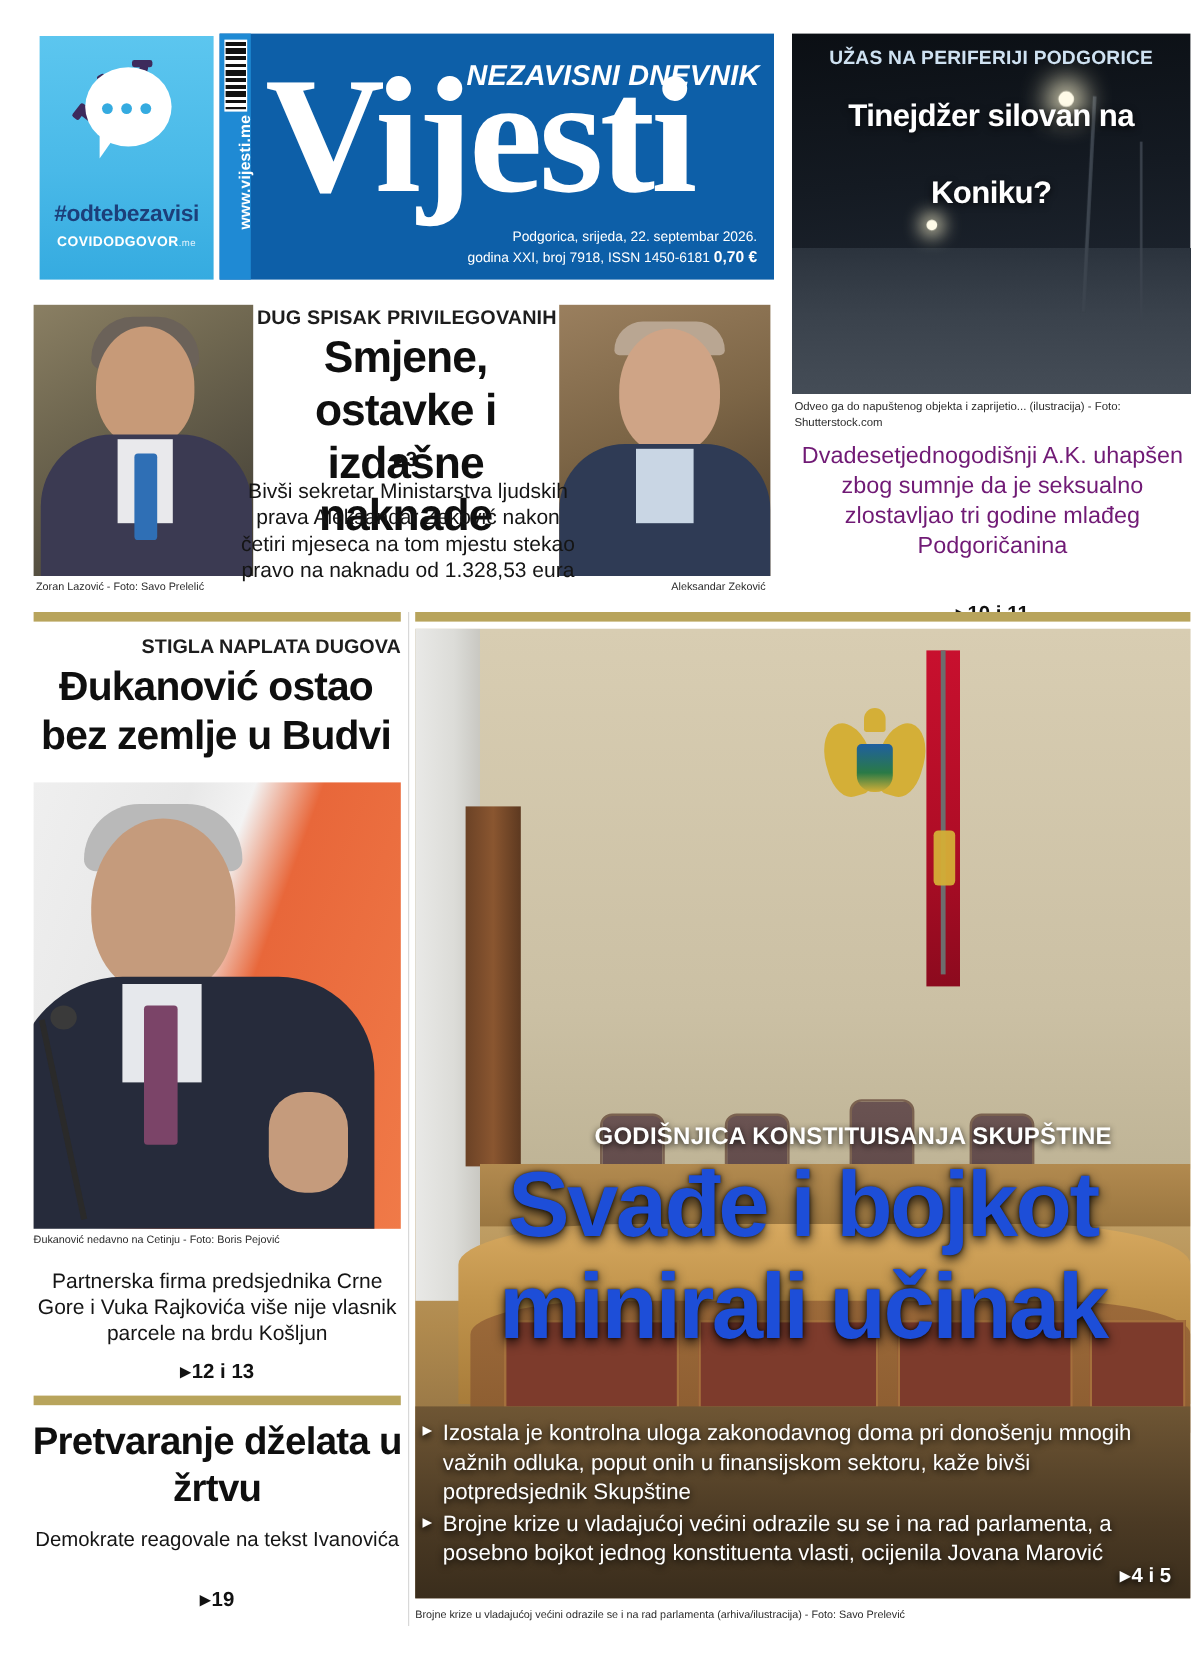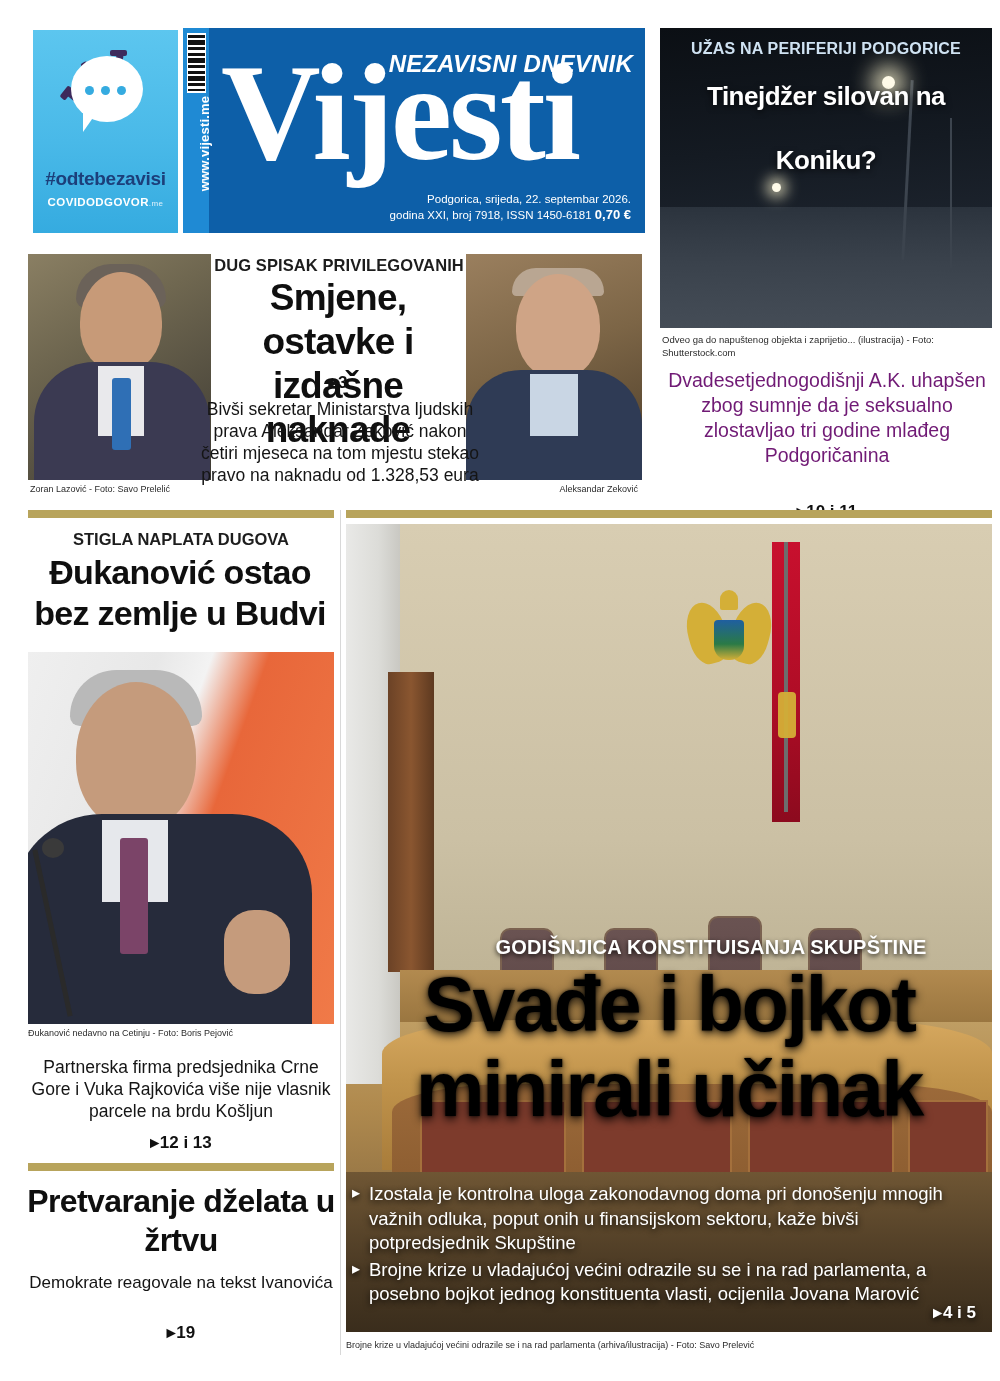--- a/index.html
+++ b/index.html
@@ -164,21 +164,21 @@
 
   
   .gold-bar { position: absolute; background: #b8a45c; height: 8px; }
   .gb-left  { left: 28px;  top: 510px; width: 306px; }
   .gb-right { left: 346px; top: 510px; width: 646px; }
   .gb-bot   { left: 28px;  top: 1163px; width: 306px; }
   .vrule { position: absolute; left: 340px; top: 510px; width: 1px; height: 845px; background: #d8d8d8; }
 
   
   .l-kicker {
-    position: absolute; left: 28px; top: 530px; width: 306px; text-align: center;
+    position: absolute; left: 28px; top: 530px; width: 306px; text-align: right;
     color: #1d1d1d; font-size: 16.5px; font-weight: bold;
   }
   .l-head {
     position: absolute; left: 20px; top: 552px; width: 320px; text-align: center;
     color: #0f0f0f; font-size: 34px; font-weight: bold; line-height: 41px; letter-spacing: -0.7px;
   }
   .l-photo {
     position: absolute; left: 28px; top: 652px; width: 306px; height: 372px;
     background: linear-gradient(110deg,#efefef 0%,#e8e8e8 30%,#f3f3f3 42%,#e8673a 55%,#f07a48 100%);
     overflow: hidden;
@@ -256,21 +256,21 @@
   .mp-foot { position: absolute; left: 0; top: 648px; width: 646px; height: 160px;
      background: linear-gradient(180deg,#6f5634 0%,#4b3a24 60%,#3a2d1c 100%); }
 
   .main-kicker {
     position: absolute; left: 346px; top: 936px; width: 730px; text-align: center;
     color: #ffffff; font-size: 20px; font-weight: bold; letter-spacing: 0.2px;
     text-shadow: 0 2px 5px rgba(0,0,0,.85);
   }
   .main-head {
     position: absolute; left: 352px; top: 962px; width: 634px; text-align: center;
-    color: #000000; font-size: 77px; font-weight: bold; line-height: 85px; letter-spacing: -2.2px;
+    color: #1d4ed8; font-size: 77px; font-weight: bold; line-height: 85px; letter-spacing: -2.2px;
     text-shadow: 0 3px 10px rgba(0,0,0,.9), 0 0 3px rgba(0,0,0,.7);
   }
   .bullets {
     position: absolute; left: 352px; top: 1182px; width: 620px;
     color: #ffffff; font-size: 18.5px; line-height: 24.5px; font-weight: normal;
     text-shadow: 0 2px 6px rgba(0,0,0,.92);
   }
   .bullets .bl { position: relative; padding-left: 17px; margin-bottom: 2px; }
   .bullets .bl::before { content: "\25B8"; position: absolute; left: 0; top: -1px; font-size: 16px; }
   .main-page {

